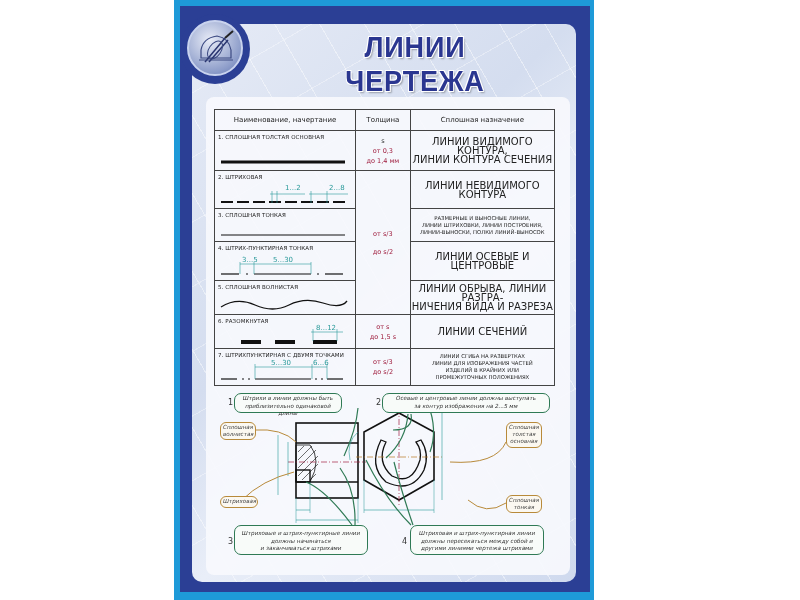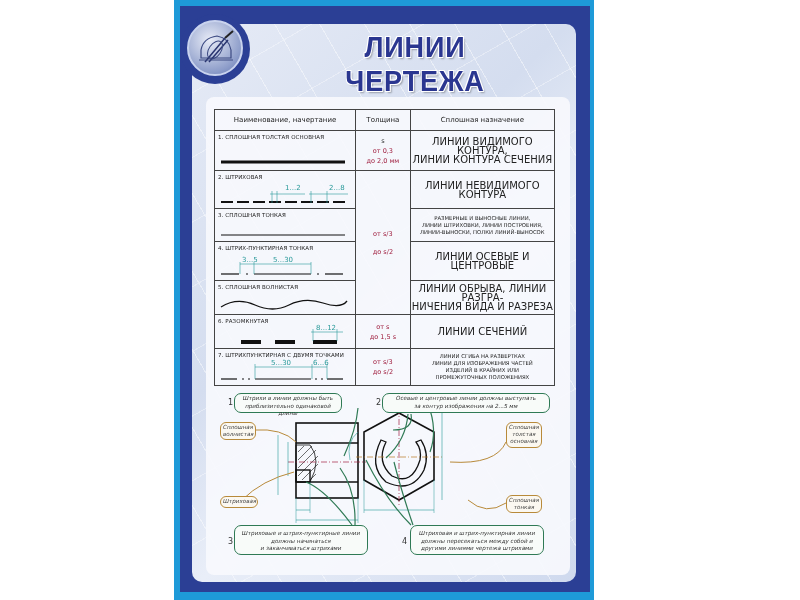--- a/index.html
+++ b/index.html
@@ -74,21 +74,21 @@
   <tr style="height:40px">
     <td class="cell-draw">
       <span class="name">1. СПЛОШНАЯ ТОЛСТАЯ ОСНОВНАЯ</span>
       <svg width="142" height="40">
             <line x1="6" y1="31" x2="130" y2="31" stroke="#111" stroke-width="3"></line>
           </svg>
     </td>
     <td class="thick">
       <div class="s">s</div>
       <div>от 0,3</div>
-      <div>до 2,0 мм</div>
+      <div>до 1,4 мм</div>
     </td>
     <td class="purpose">
       <div>ЛИНИИ ВИДИМОГО КОНТУРА,</div>
       <div>ЛИНИИ КОНТУРА СЕЧЕНИЯ</div>
     </td>
   </tr>
 
   <tr style="height:38px">
     <td class="cell-draw">
       <span class="name">2. ШТРИХОВАЯ</span>

